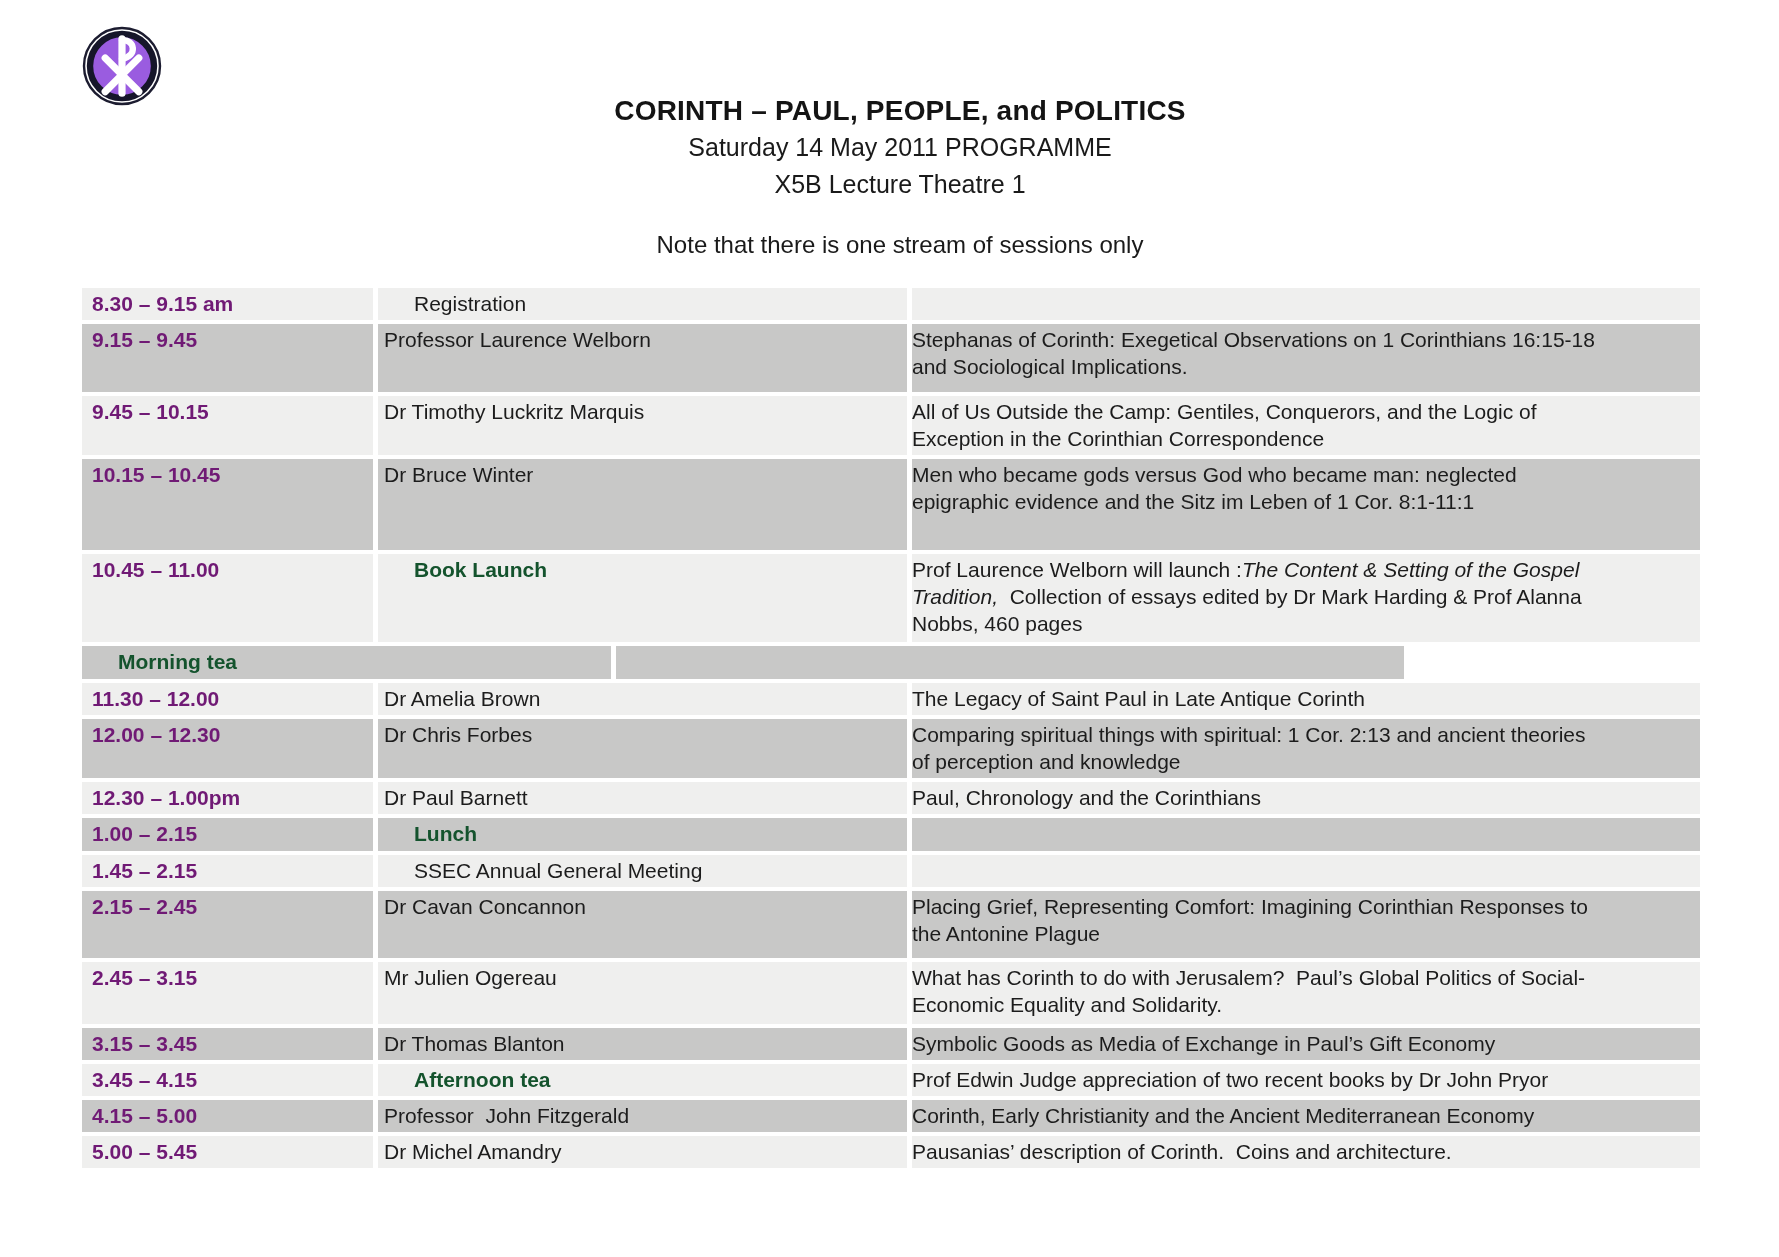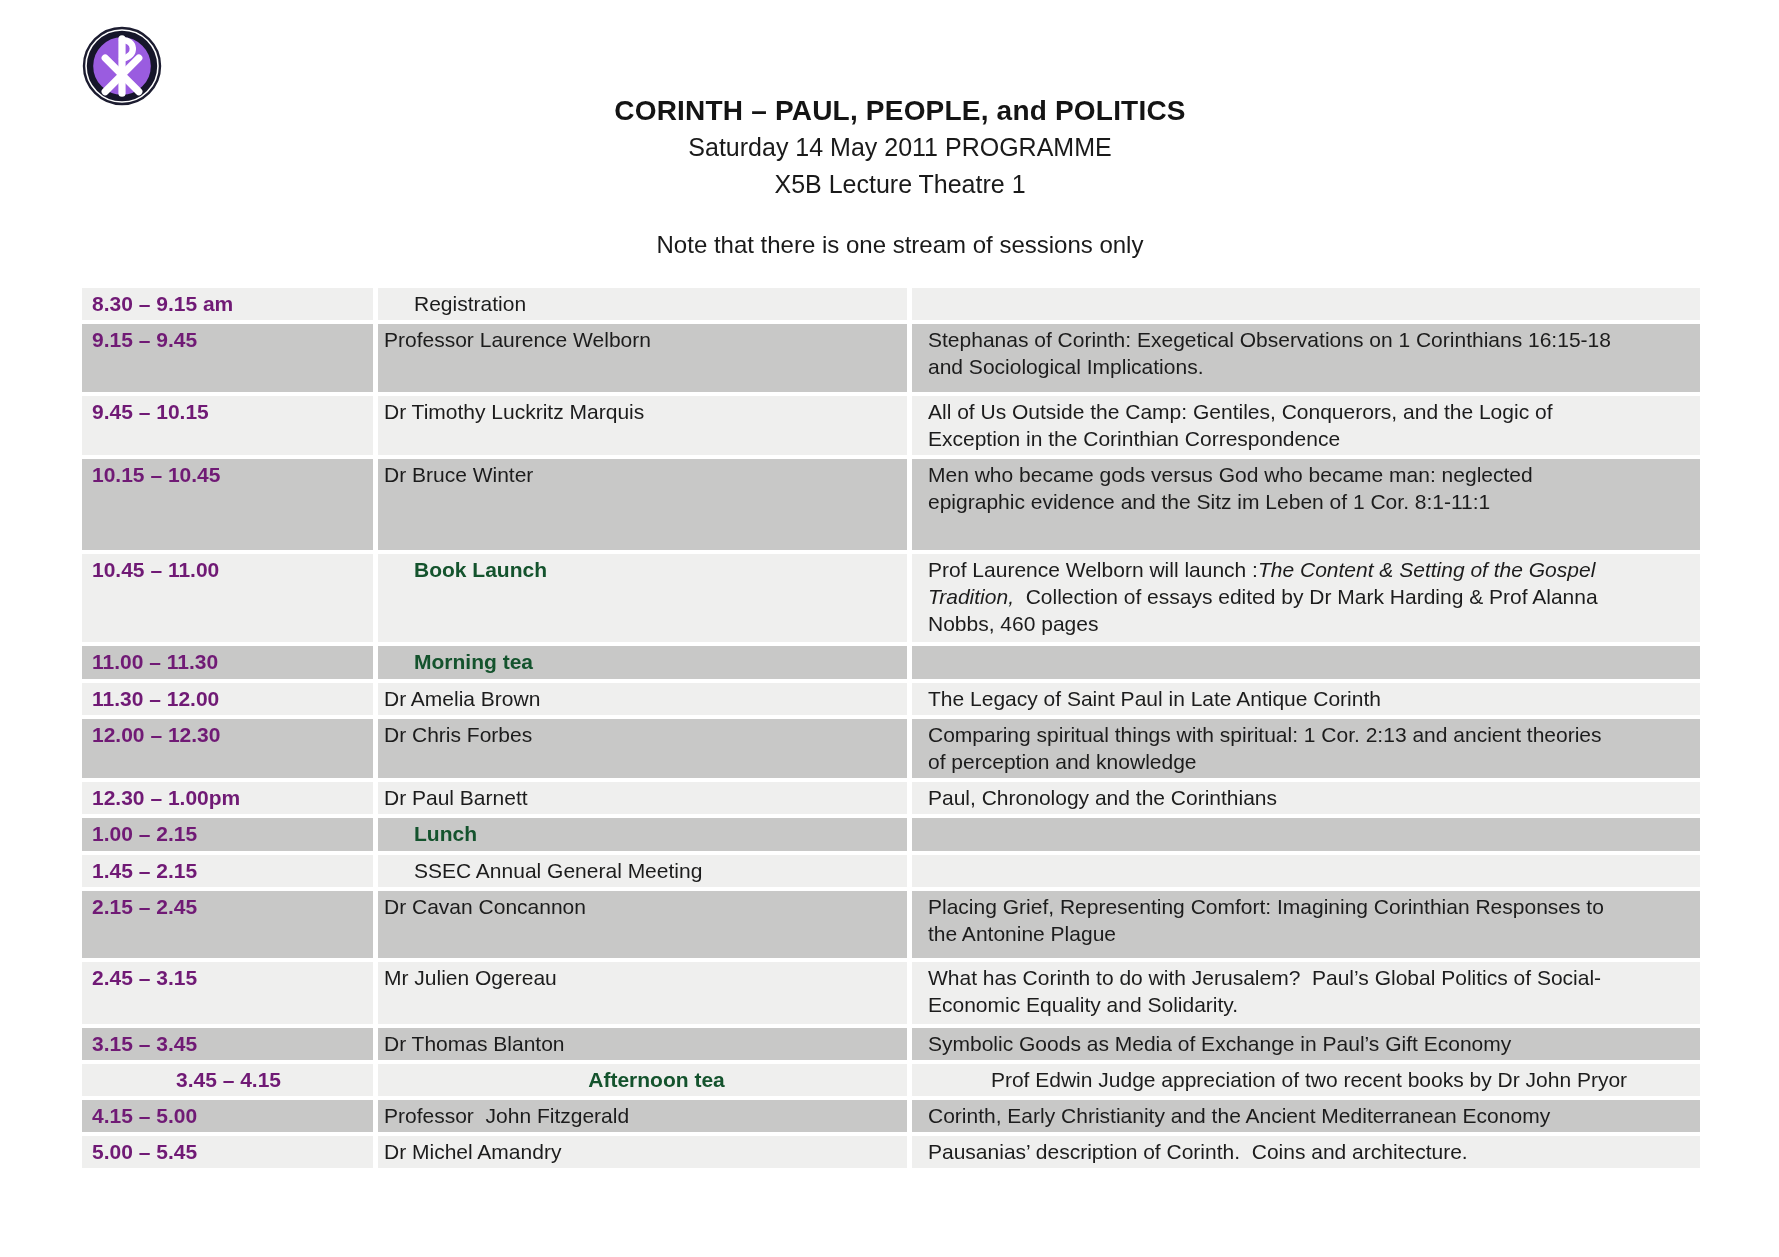--- a/index.html
+++ b/index.html
@@ -48,21 +48,21 @@
   .cell-time{
     width:291px;box-sizing:border-box;padding-left:10px;padding-right:8px;
     font-weight:700;color:#701a75;
   }
   .cell-speaker{
     width:529px;box-sizing:border-box;padding-left:6px;padding-right:8px;
   }
   .cell-speaker.indent{padding-left:36px;}
   .cell-speaker.bold{font-weight:700;color:#14532d;}
   .cell-title{
-    width:788px;box-sizing:border-box;padding-left:16px;padding-right:10px;
+    width:788px;box-sizing:border-box;padding-left:0;padding-right:10px;
   }
   .it{font-style:italic;}
 </style>
 </head>
 <body>
 
 <div class="stage">
 
   <div class="logo">
     <svg viewBox="0 0 100 100">
@@ -103,21 +103,20 @@
         <div class="cell cell-time">10.15 – 10.45</div>
         <div class="cell cell-speaker">Dr Bruce Winter</div>
         <div class="cell cell-title"><span>Men who became gods versus God who became man: neglected</span><br><span>epigraphic evidence and the Sitz im Leben of 1 Cor. 8:1-11:1</span></div>
       </div>
       <div class="row light" style="min-height: 88px; border-radius: 20px;">
         <div class="cell cell-time">10.45 – 11.00</div>
         <div class="cell cell-speaker bold indent">Book Launch</div>
         <div class="cell cell-title"><span>Prof Laurence Welborn will launch :</span><span class="it">The Content &amp; Setting of the Gospel</span><br><span class="it">Tradition,</span><span>  Collection of essays edited by Dr Mark Harding &amp; Prof Alanna</span><br><span>Nobbs, 460 pages</span></div>
       </div>
       <div class="row dark" style="min-height: 33px;">
-        <div class="cell cell-time">11.00 – 11.30</div>
         <div class="cell cell-speaker bold indent">Morning tea</div>
         <div class="cell cell-title"></div>
       </div>
       <div class="row light" style="min-height: 32px;">
         <div class="cell cell-time">11.30 – 12.00</div>
         <div class="cell cell-speaker">Dr Amelia Brown</div>
         <div class="cell cell-title"><span>The Legacy of Saint Paul in Late Antique Corinth</span></div>
       </div>
       <div class="row dark" style="min-height: 57px;">
         <div class="cell cell-time">12.00 – 12.30</div>
@@ -147,21 +146,21 @@
       <div class="row light" style="min-height: 62px;">
         <div class="cell cell-time">2.45 – 3.15</div>
         <div class="cell cell-speaker">Mr Julien Ogereau</div>
         <div class="cell cell-title"><span>What has Corinth to do with Jerusalem?  Paul’s Global Politics of Social-</span><br><span>Economic Equality and Solidarity.</span></div>
       </div>
       <div class="row dark" style="min-height: 30px;">
         <div class="cell cell-time">3.15 – 3.45</div>
         <div class="cell cell-speaker">Dr Thomas Blanton</div>
         <div class="cell cell-title"><span>Symbolic Goods as Media of Exchange in Paul’s Gift Economy</span></div>
       </div>
-      <div class="row light" style="min-height: 31px; text-align: center;">
+      <div class="row light" style="min-height: 31px;">
         <div class="cell cell-time">3.45 – 4.15</div>
         <div class="cell cell-speaker bold indent">Afternoon tea</div>
         <div class="cell cell-title"><span>Prof Edwin Judge appreciation of two recent books by Dr John Pryor</span></div>
       </div>
       <div class="row dark" style="min-height: 29px;">
         <div class="cell cell-time">4.15 – 5.00</div>
         <div class="cell cell-speaker">Professor  John Fitzgerald</div>
         <div class="cell cell-title"><span>Corinth, Early Christianity and the Ancient Mediterranean Economy</span></div>
       </div>
       <div class="row light" style="min-height: 31px;">

